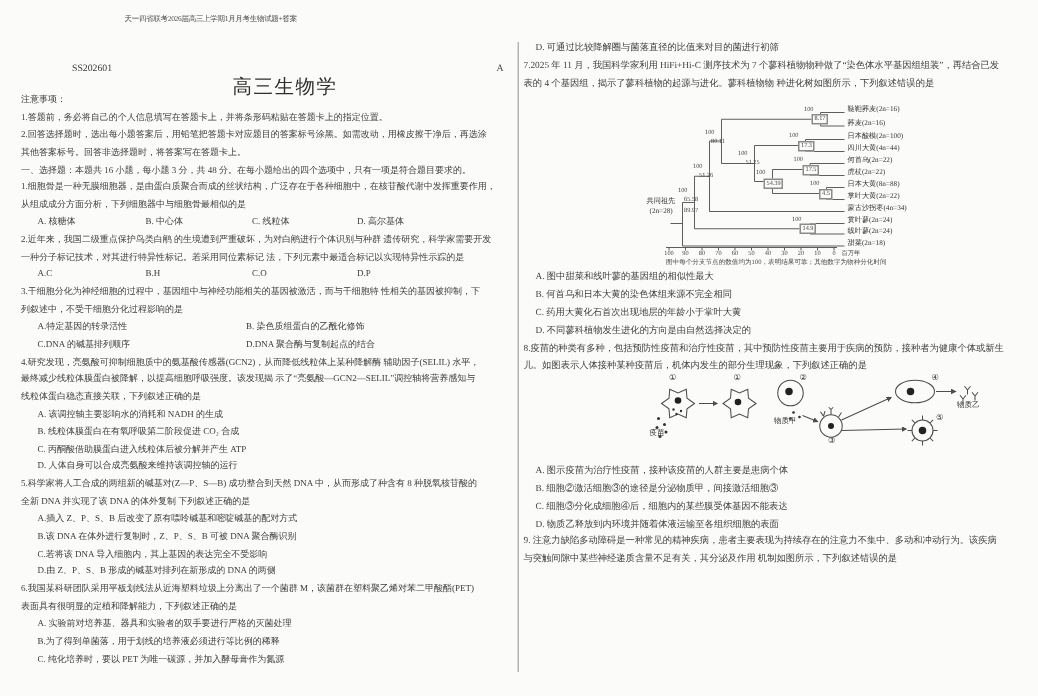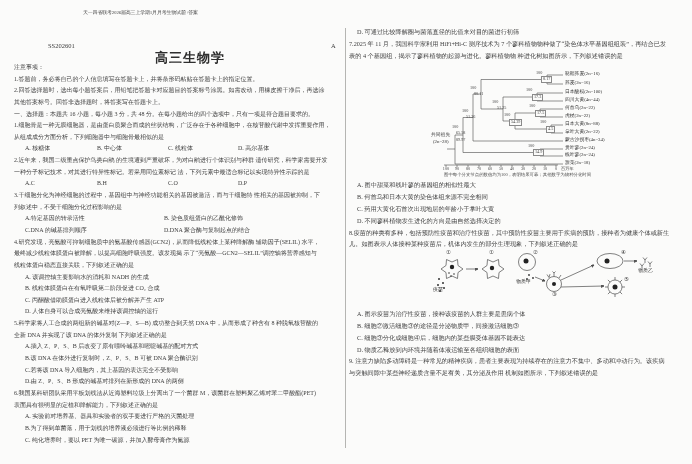--- a/index.html
+++ b/index.html
@@ -5,21 +5,21 @@
   html,body{margin:0;padding:0;}
   body{
     width:692px;height:464px;position:relative;overflow:hidden;
     background:#fbfbfa;color:#3b3b3b;
     font-family:"Liberation Serif","DejaVu Serif",serif;
   }
   .abs{position:absolute;white-space:nowrap;}
   .page-header{left:83px;top:9px;font-size:5px;letter-spacing:-0.2px;color:#4a4a4a;}
   .doc-code{left:48px;top:42px;font-size:6.5px;}
   .page-letter{left:331px;top:42px;font-size:6.5px;}
-  .doc-title{left:40px;top:49px;width:300px;text-align:center;font-size:13px;font-weight:bold;letter-spacing:1px;color:#2e2e2e;}
+  .doc-title{left:40px;top:49px;width:300px;text-align:center;font-size:13px;font-weight:normal;letter-spacing:1px;color:#2e2e2e;}
   .divider{left:345px;top:28px;width:1px;height:420px;background:#b5b5b2;}
   .col{position:absolute;}
   .col-left{left:14px;top:62px;width:322px;}
   .col-right{left:349px;top:26px;width:342px;}
   .ln{position:relative;font-size:6px;line-height:11.65px;height:11.65px;white-space:nowrap;color:#3e3e3e;}
   .col-right .ln{font-size:6.2px;line-height:11.8px;height:11.8px;}
   .col-left .ln.ind{padding-left:11px;}
   .col-right .ln.ind{padding-left:8px;}
   .opt{position:absolute;top:0;}
   .fig{position:relative;width:342px;}

